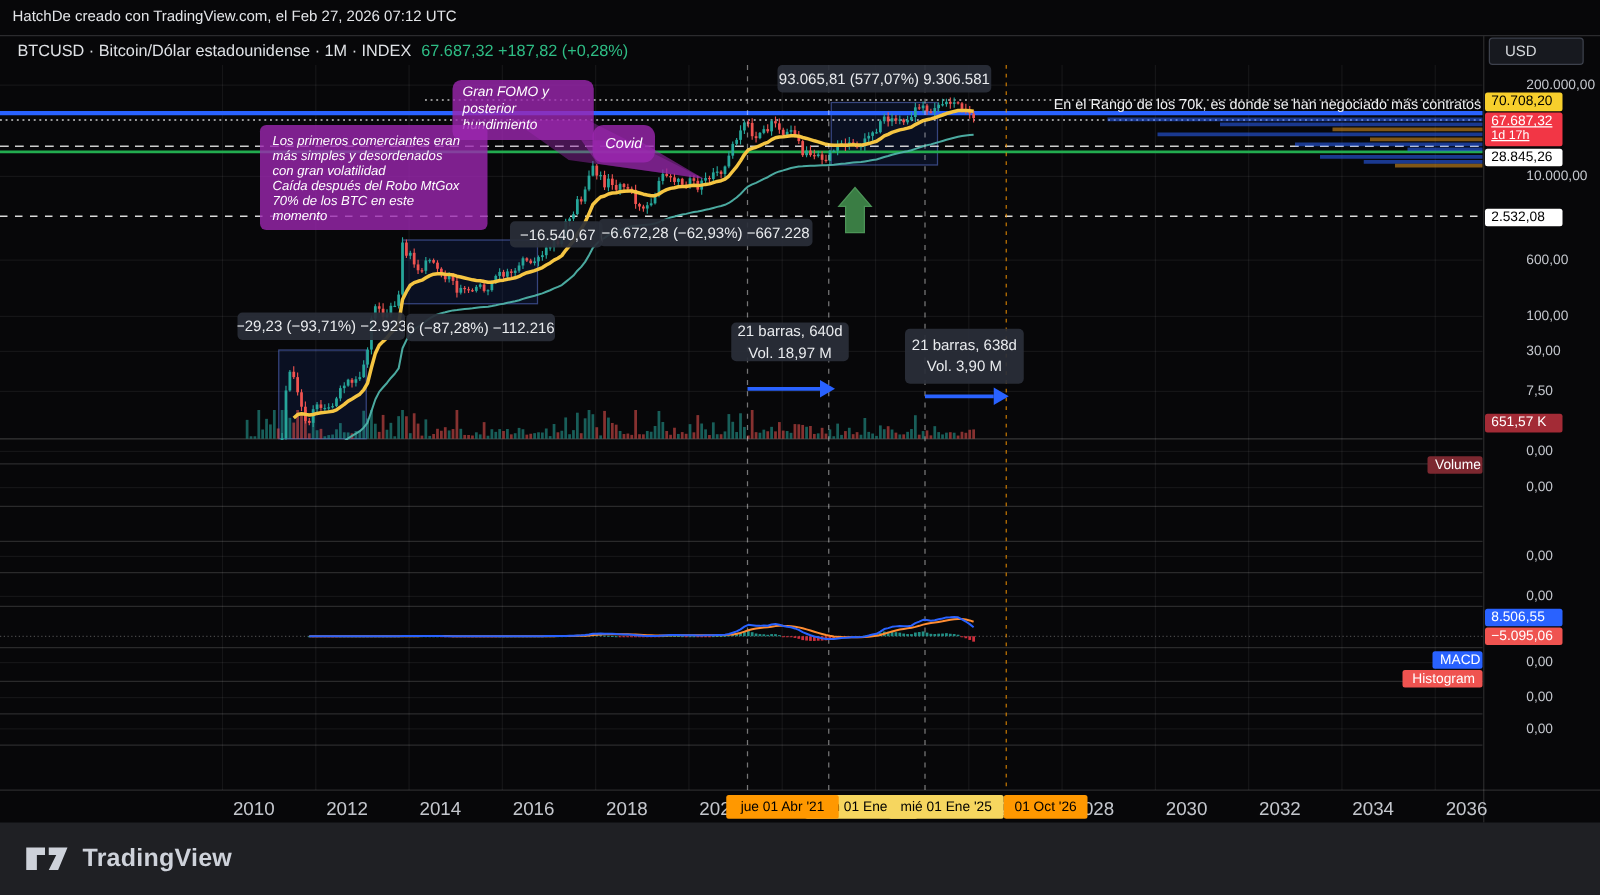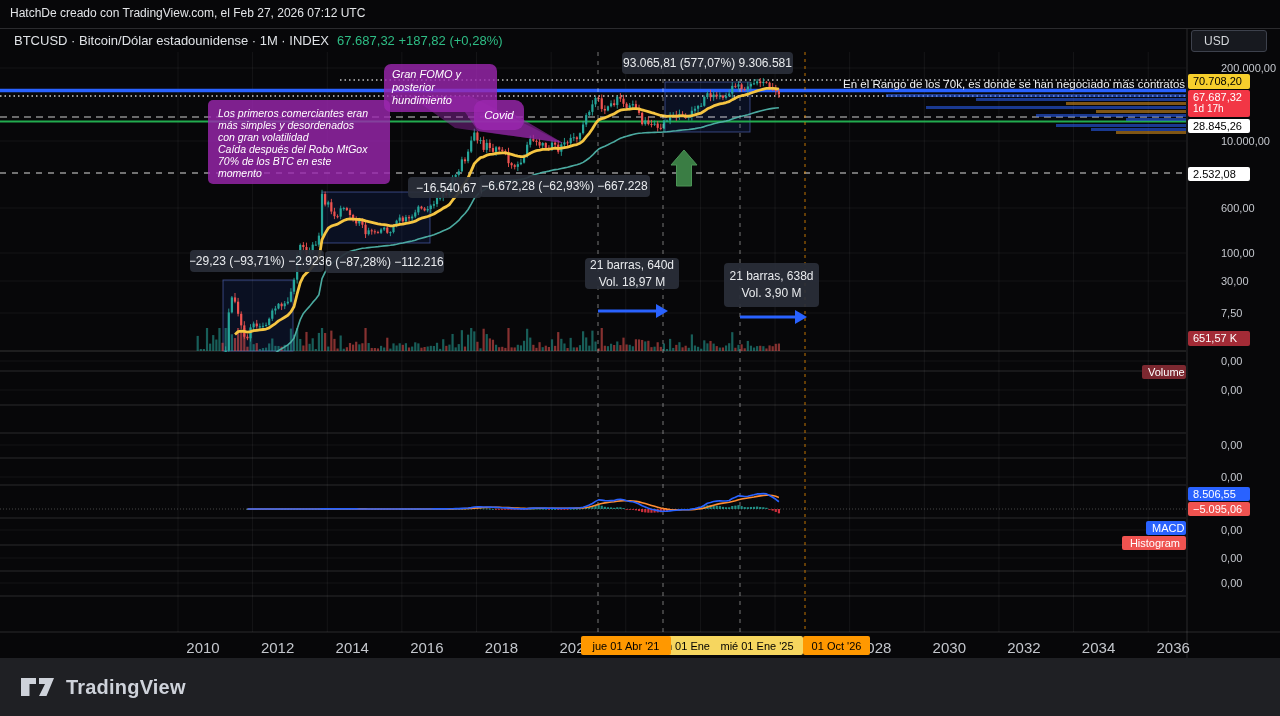--- a/index.html
+++ b/index.html
@@ -913,21 +913,21 @@
     <div class="year-label" style="left: 924.3px;">2030</div>
     <div class="year-label" style="left: 998.93px;">2032</div>
     <div class="year-label" style="left: 1073.56px;">2034</div>
     <div class="year-label" style="left: 1148.19px;">2036</div>
     <div class="date-tag" style="left: 619px; width: 90px; background: rgb(246, 214, 95); z-index: 3;">dom 01 Ene '23</div>
     <div class="date-tag" style="left: 686px; width: 92px; background: rgb(246, 214, 95); z-index: 4;">mié 01 Ene '25</div>
     <div class="date-tag" style="left: 556px; width: 90px; background: rgb(255, 152, 0); z-index: 5;">jue 01 Abr '21</div>
     <div class="date-tag" style="left: 778px; width: 67px; background: rgb(255, 152, 0); z-index: 5;">01 Oct '26</div>
   </div>
 
-<div class="callout" style="left:384px;top:64px;width:113px;height:48px;padding:4px 8px;font-size:11px;line-height:13px;white-space:pre-line;border-bottom-right-radius:0;">Gran FOMO y
+<div class="callout" style="left:362px;top:64px;width:113px;height:48px;padding:4px 8px;font-size:11px;line-height:13px;white-space:pre-line;border-bottom-right-radius:0;">Gran FOMO y
 posterior
 hundimiento</div>
 <div class="callout" style="left:474px;top:100px;width:50px;height:30px;font-size:11.5px;display:flex;align-items:center;justify-content:center;border-radius:9px;">Covid</div>
 <div class="callout" style="left:208px;top:100px;width:182px;height:84px;padding:7px 10px;font-size:10.5px;line-height:12px;white-space:pre-line;border-radius:5px;">Los primeros comerciantes eran
 más simples  y desordenados
 con gran volatilidad
 Caída después del Robo MtGox
 70% de los BTC en este
 momento</div>
 <div class="abs" id="range70k">En el Rango de los 70k, es donde se han negociado más contratos</div>
@@ -940,21 +940,21 @@
 <div class="tooltip twolines" style="left:585px;top:258px;width:94px;height:31px;">
   <span>21 barras, 640d</span>
   <span>Vol. 18,97 M</span>
 </div>
 <div class="tooltip twolines" style="left:724px;top:263px;width:95px;height:44px;">
   <span>21 barras, 638d</span>
   <span>Vol. 3,90 M</span>
 </div>
 
 <div class="tag" style="top:74px;height:15px;background:#f7cf2c;color:#000;">70.708,20</div>
-<div class="tag" style="top:90px;height:27px;background:#f23645;color:#fff;">
+<div class="tag" style="top:90px;height:27px;background:#f23645;color:#fff;text-decoration:underline;">
   <span>67.687,32</span>
   <span class="sub">1d 17h</span>
 </div>
 <div class="tag" style="top:119px;height:14px;background:#fff;color:#000;">28.845,26</div>
 <div class="tag" style="top:167px;height:14px;background:#fff;color:#000;">2.532,08</div>
 <div class="nametag" style="left:1142px;top:331px;width:44px;background:#7c2830;color:#fff;">Volume</div>
 <div class="tag" style="top:331px;height:15px;background:#a32b36;color:#fff;">651,57 K</div>
 <div class="nametag" style="left:1146px;top:487px;width:40px;background:#2962ff;color:#fff;">MACD</div>
 <div class="tag" style="top:487px;height:14px;background:#2962ff;color:#fff;">8.506,55</div>
 <div class="nametag" style="left:1122px;top:502px;width:64px;background:#ef5350;color:#fff;">Histogram</div>

